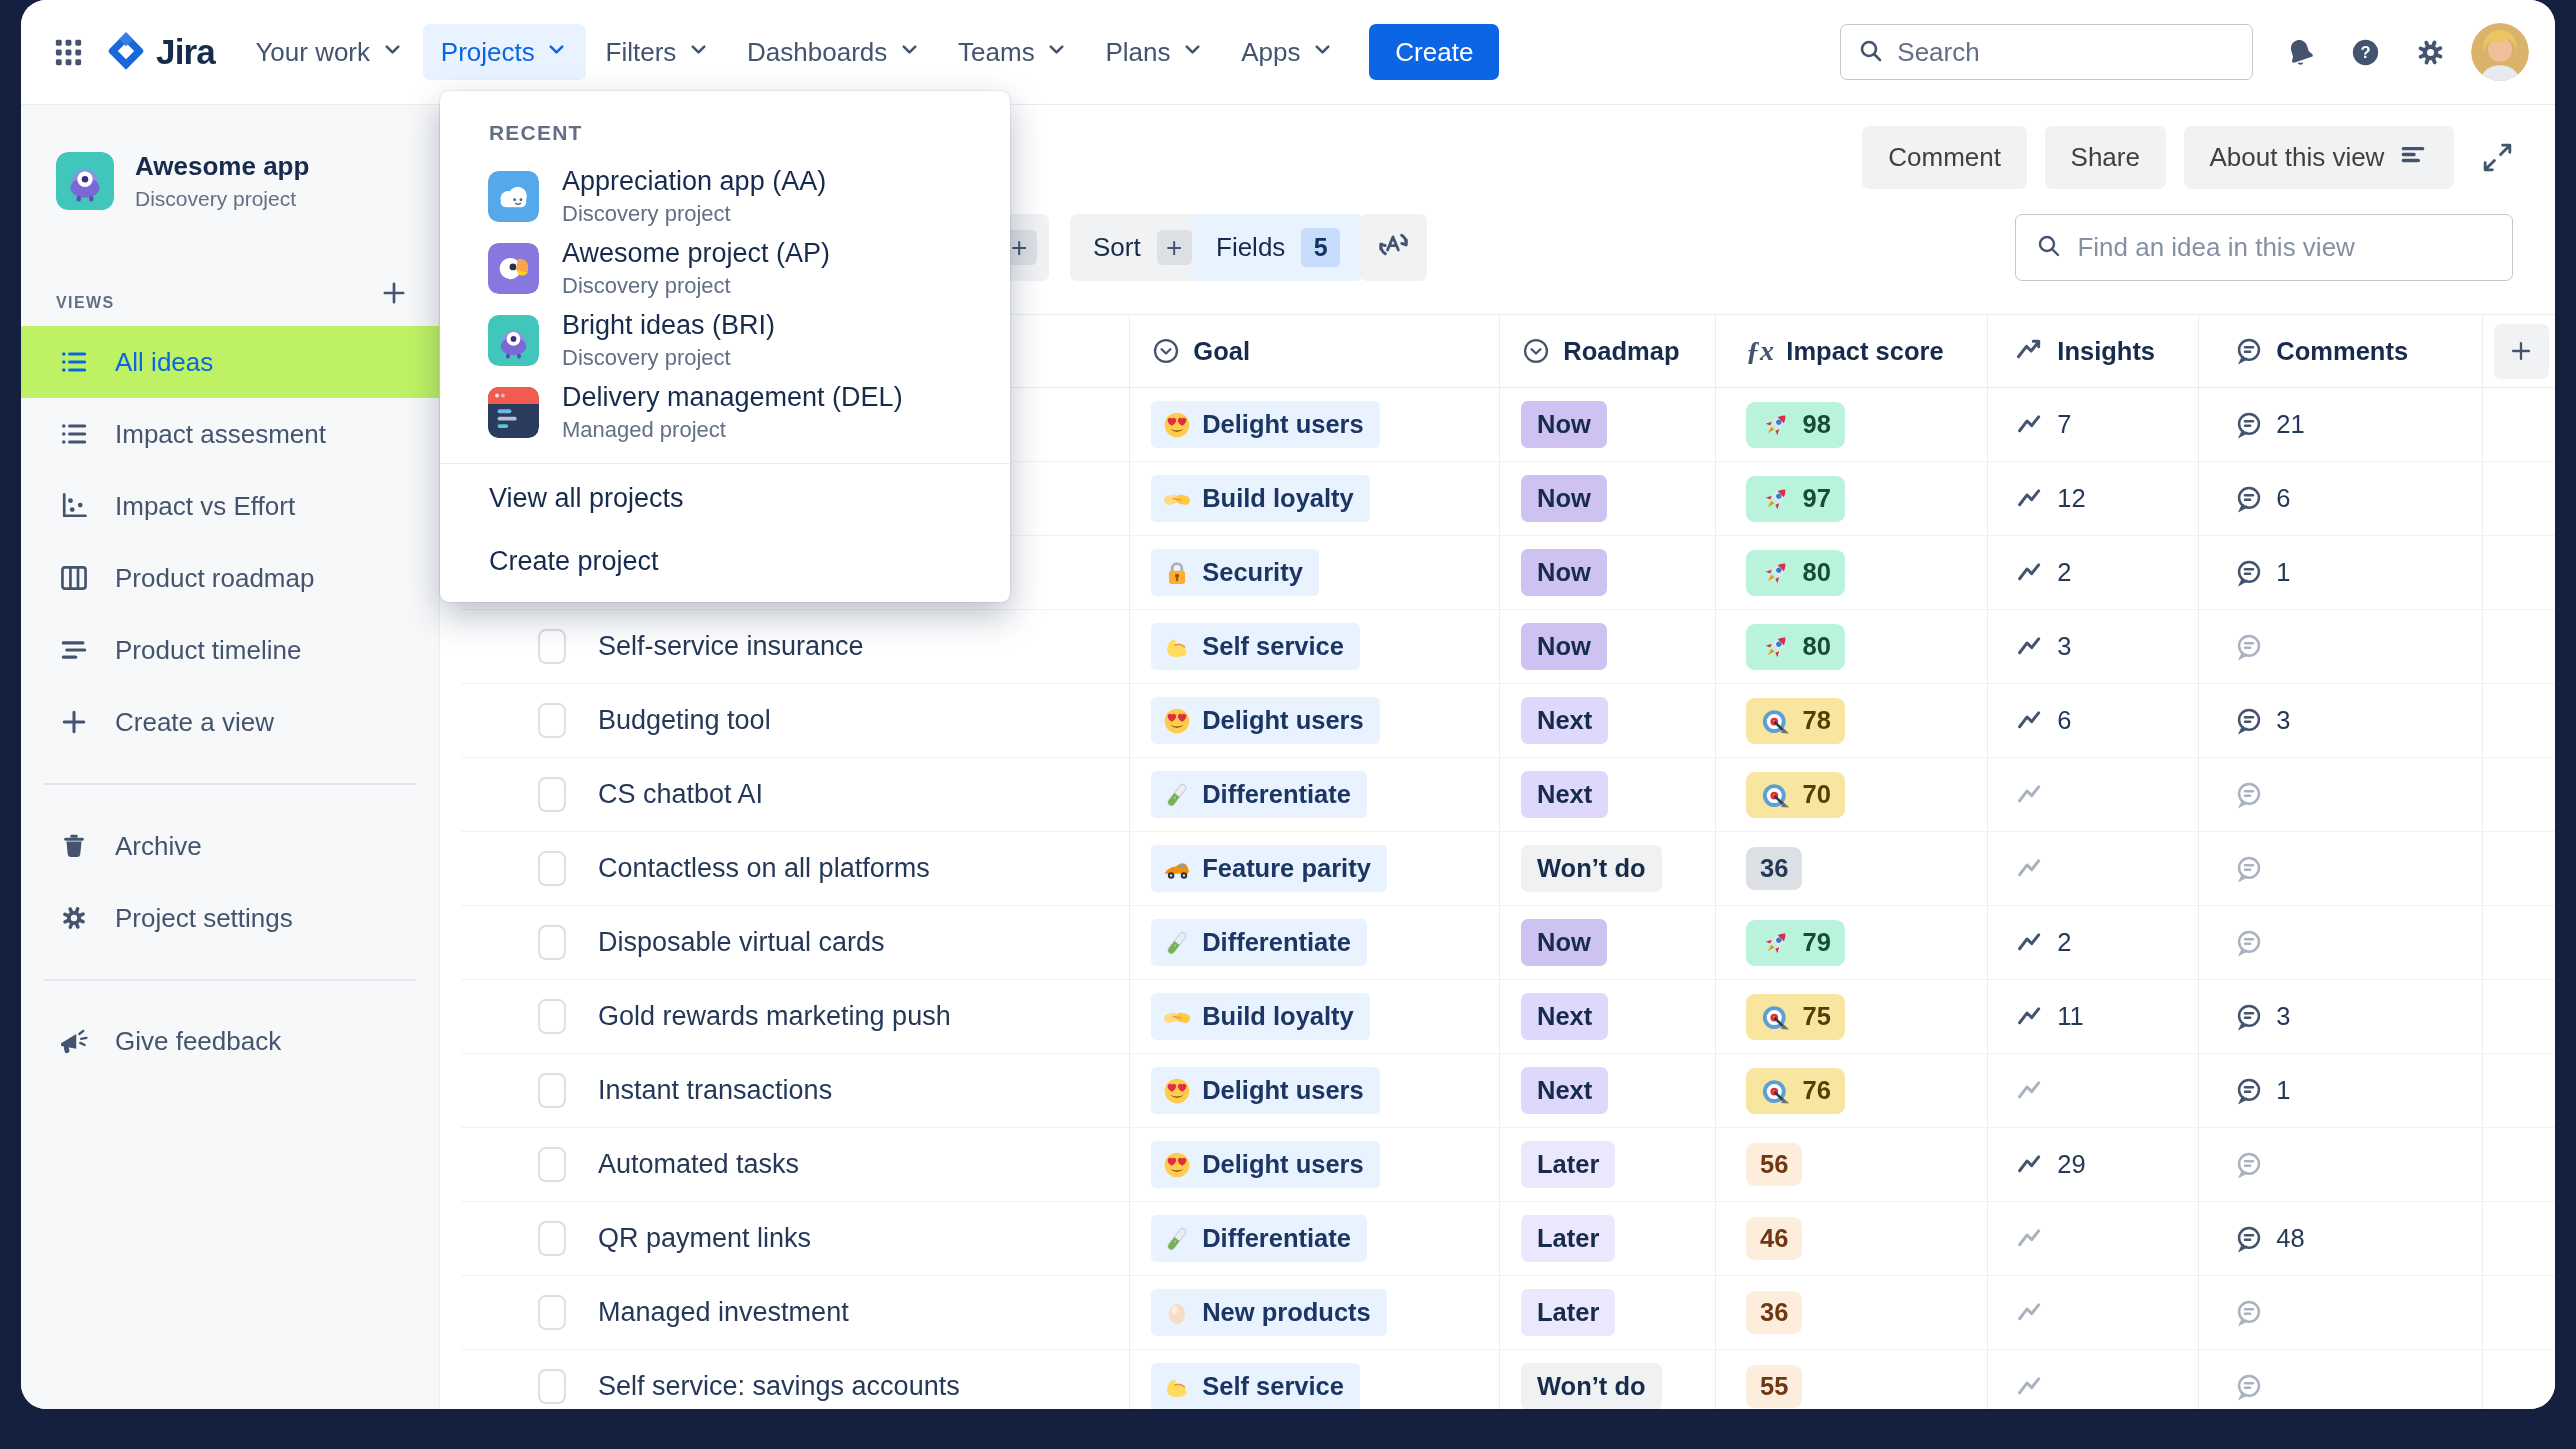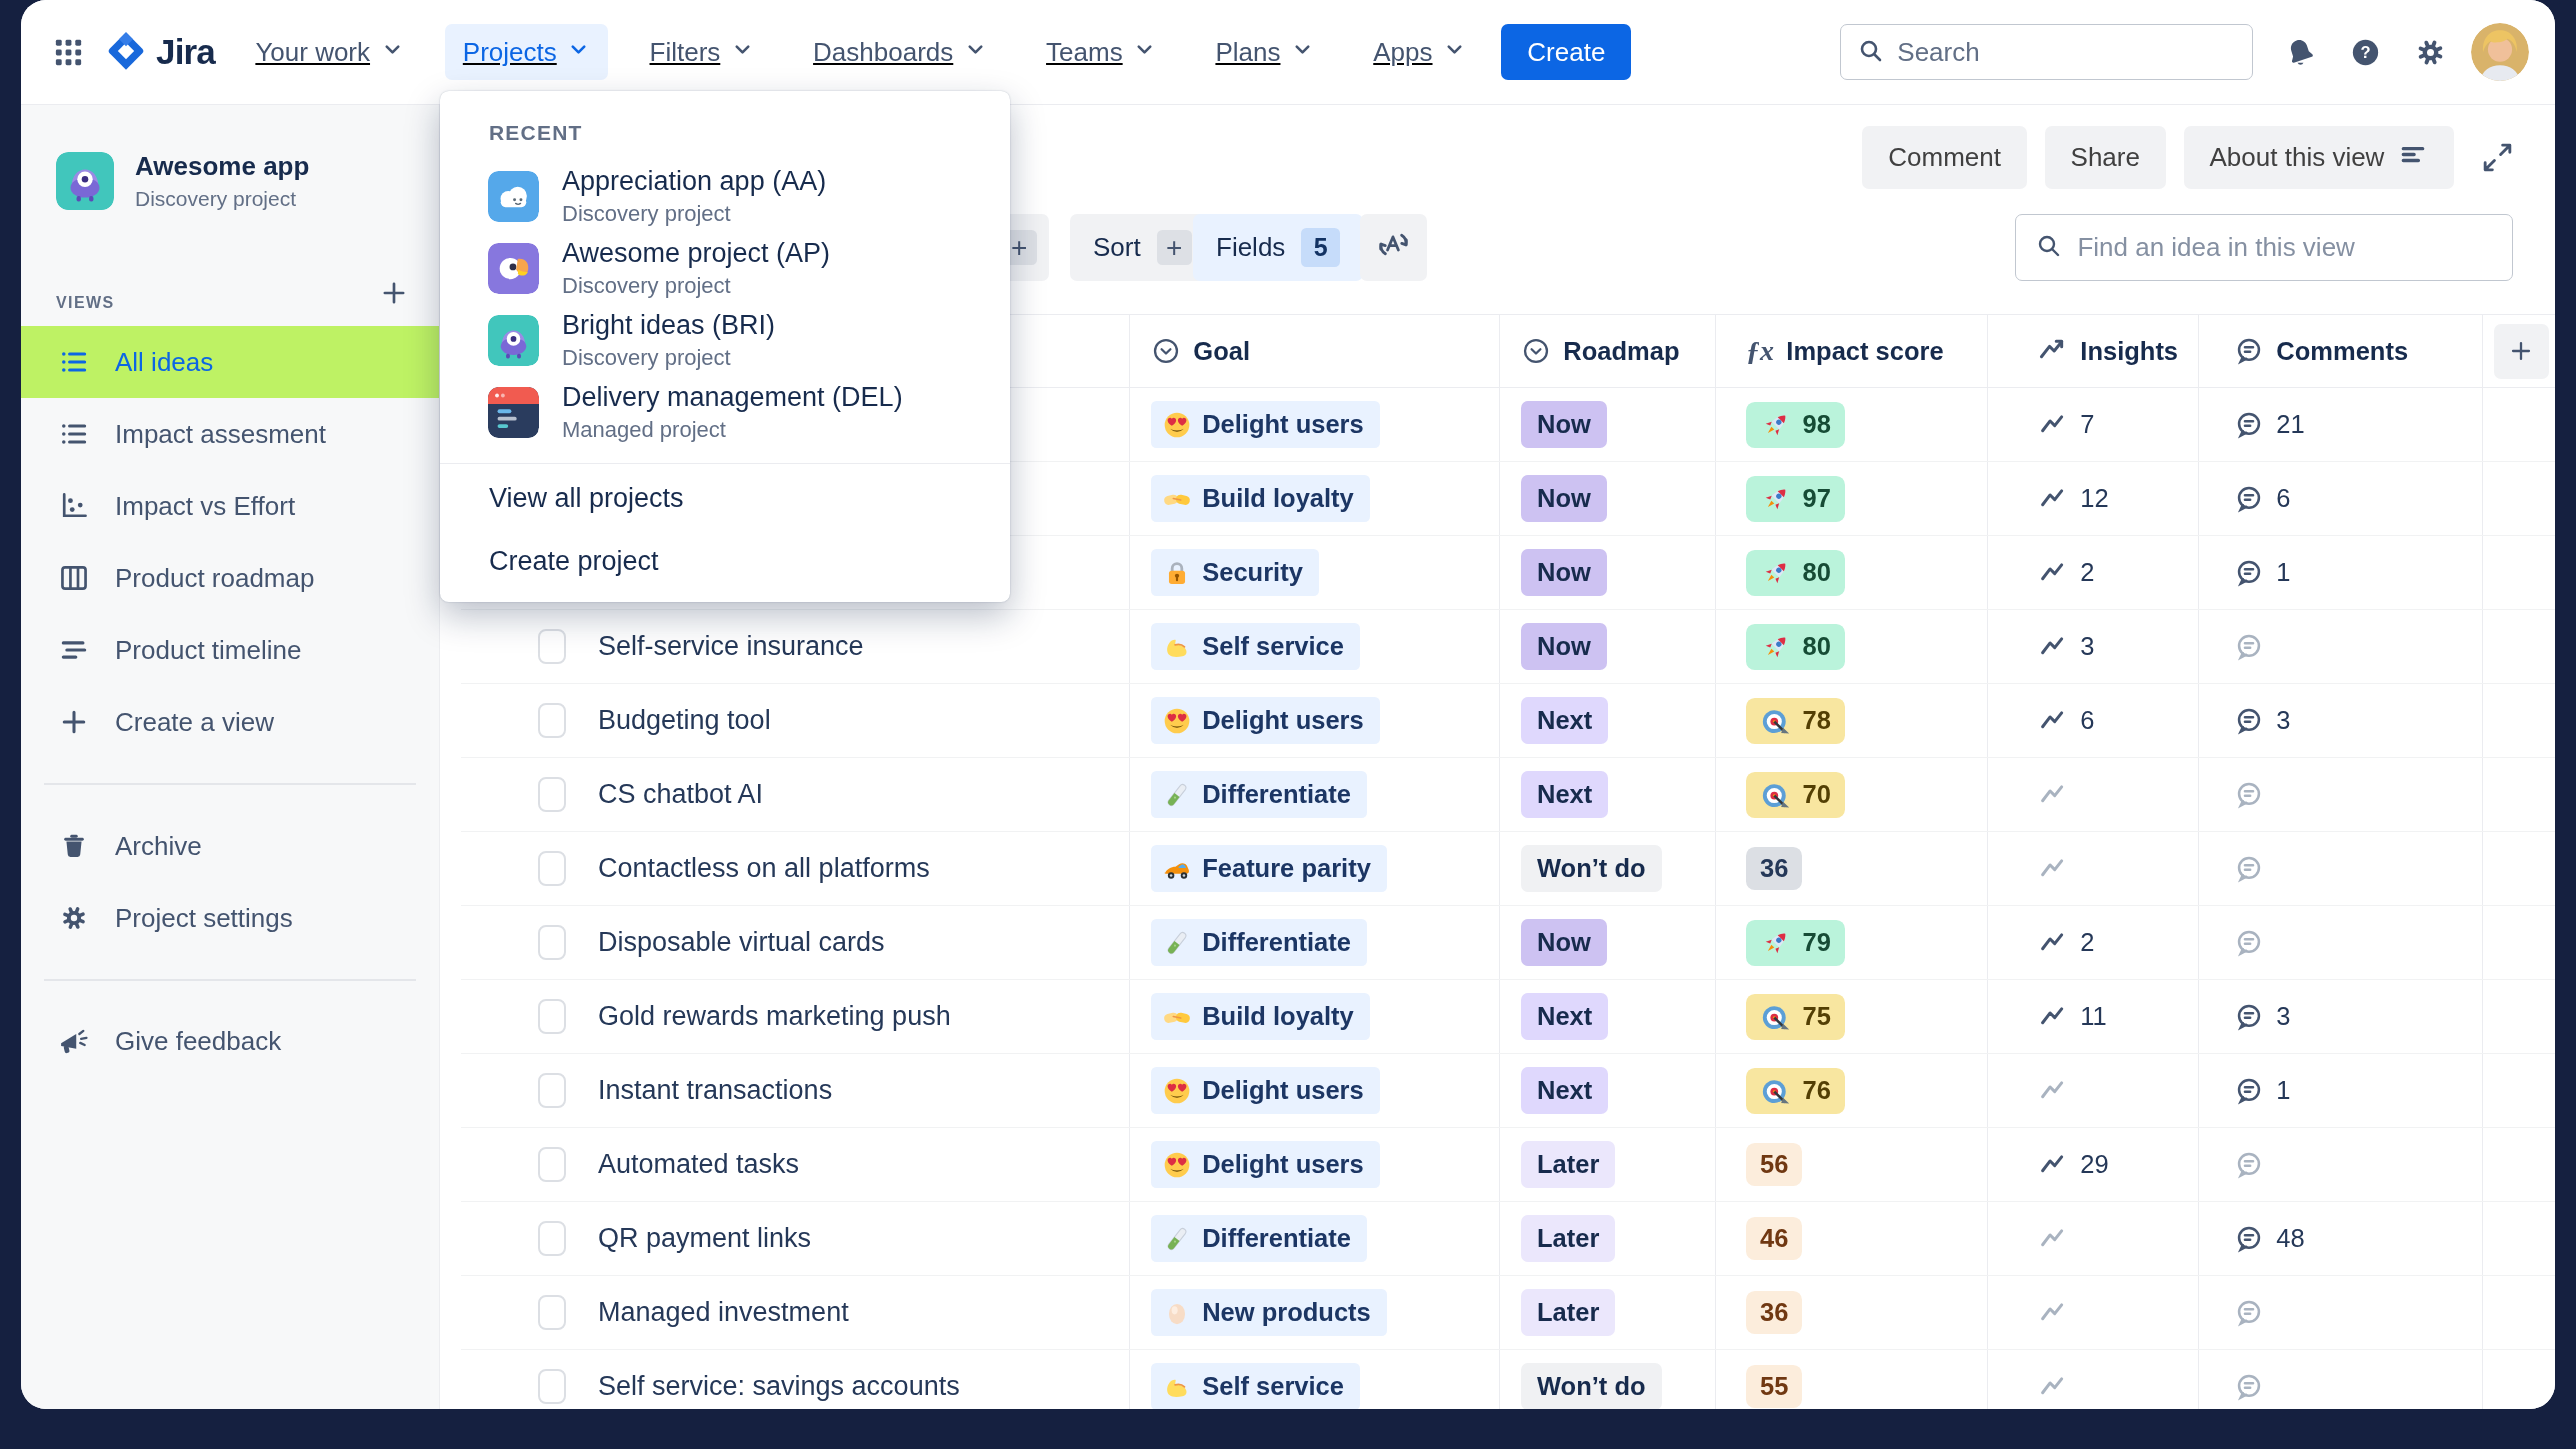--- a/index.html
+++ b/index.html
@@ -7,21 +7,21 @@
   body { background:#152040; font-family:"Liberation Sans", sans-serif; position:relative; overflow:hidden; }
   .app { position:absolute; left:21px; top:0; width:2534px; height:1409px; background:#fff; border-radius:25px; overflow:hidden; }
 
   
   .navbar { height:105px; display:flex; align-items:center; padding:0 26px 0 23px; border-bottom:1.8px solid #EBECF0; background:#fff; }
   .icon-btn { width:49px; height:49px; display:flex; align-items:center; justify-content:center; color:#44546F; flex:none; cursor:pointer; }
   .icon-btn svg { width:35px; height:35px; }
   .logo { display:flex; align-items:center; gap:8.8px; margin:0 23px 0 12.3px; }
   .logo svg { width:42px; height:42px; }
   .logo-text { font-size:35px; font-weight:700; color:#172B4D; letter-spacing:-0.9px; }
-  .nav-items { display:flex; align-items:flex-end; gap:24px;text-decoration:underline; }
+  .nav-items { display:flex; align-items:flex-end; gap:2px; }
   .nav-item { display:flex; align-items:center; gap:10.6px; height:56px; padding:0 17.6px; font-size:26px; font-weight:500; color:#44546F; border-radius:7px; cursor:pointer; white-space:nowrap; }
   .nav-item svg { width:23px; height:23px; }
   .nav-item.active { background:#E9F2FF; color:#0C66E4; }
   .create-btn { margin-left:17.6px; height:56px; padding:0 26px; background:#0C66E4; color:#fff; font-size:26px; font-weight:500; border:none; border-radius:7px; cursor:pointer; }
   .nav-spacer { flex:1; }
   .nav-search { width:413px; height:56px; border:1.8px solid #C1C7D0; border-radius:7px; display:flex; align-items:center; gap:12.3px; padding:0 16px; margin-right:23px; color:#626F86; }
   .nav-search svg { width:28px; height:28px; flex:none; }
   .nav-search input { border:none; outline:none; font-size:26px; width:100%; color:#172B4D; font-family:inherit; background:transparent; }
   .nav-search input::placeholder { color:#626F86; }
   .nav-right { display:flex; align-items:center; gap:16px; }
@@ -73,21 +73,21 @@
   
   .table { margin:30px 0 0 21px; }
   .thead, .trow { display:flex; align-items:stretch; }
   .thead { height:74px; border-top:1.8px solid #EBECF0; border-bottom:1.8px solid #EBECF0; }
   .trow { height:74px; border-bottom:1.8px solid #F1F2F3; }
   .c { display:flex; align-items:center; flex:none; }
   .c-name { width:668px; padding-left:77px; gap:32px; }
   .c-goal { width:370px; border-left:1.8px solid #EBECF0; padding-left:21px; }
   .c-roadmap { width:216px; border-left:1.8px solid #EBECF0; padding-left:21px; }
   .c-impact { width:272px; border-left:1.8px solid #EBECF0; padding-left:30px; }
-  .c-insights { width:211px; border-left:1.8px solid #EBECF0; padding-left:50px; gap:12.3px; }
+  .c-insights { width:211px; border-left:1.8px solid #EBECF0; padding-left:27px; gap:12.3px; }
   .c-comments { width:284px; border-left:1.8px solid #EBECF0; padding-left:35px; gap:12.3px; }
   .c-plus { flex:1; border-left:1.8px solid #EBECF0; padding-left:10.6px; }
   .thead .c { font-size:25.5px; font-weight:600; color:#172B4D; gap:12.3px; }
   .thead .h-ico { display:flex; color:#44546F; } .thead .h-ico svg { width:30px; height:30px; }
   .fx { font-family:"Liberation Serif", serif; font-style:italic; font-size:28px; color:#44546F; font-weight:600; }
   .plus-sq { width:55px; height:55px; background:#F1F2F4; border-radius:7px; display:flex; align-items:center; justify-content:center; color:#44546F; cursor:pointer; }
   .plus-sq svg { width:26px; height:26px; }
   .checkbox { width:28px; height:35px; border:2.6px solid #DCDFE4; border-radius:8px; background:#fff; flex:none; cursor:pointer; }
   .idea-name { font-size:27px; color:#253858; white-space:nowrap; }
   .badge { display:flex; align-items:center; gap:10.6px; border-radius:5.3px; padding:8.8px 16px 8.8px 10.6px; background:#E9F2FF; font-size:25.5px; font-weight:600; color:#1C3664; white-space:nowrap; cursor:pointer; }

